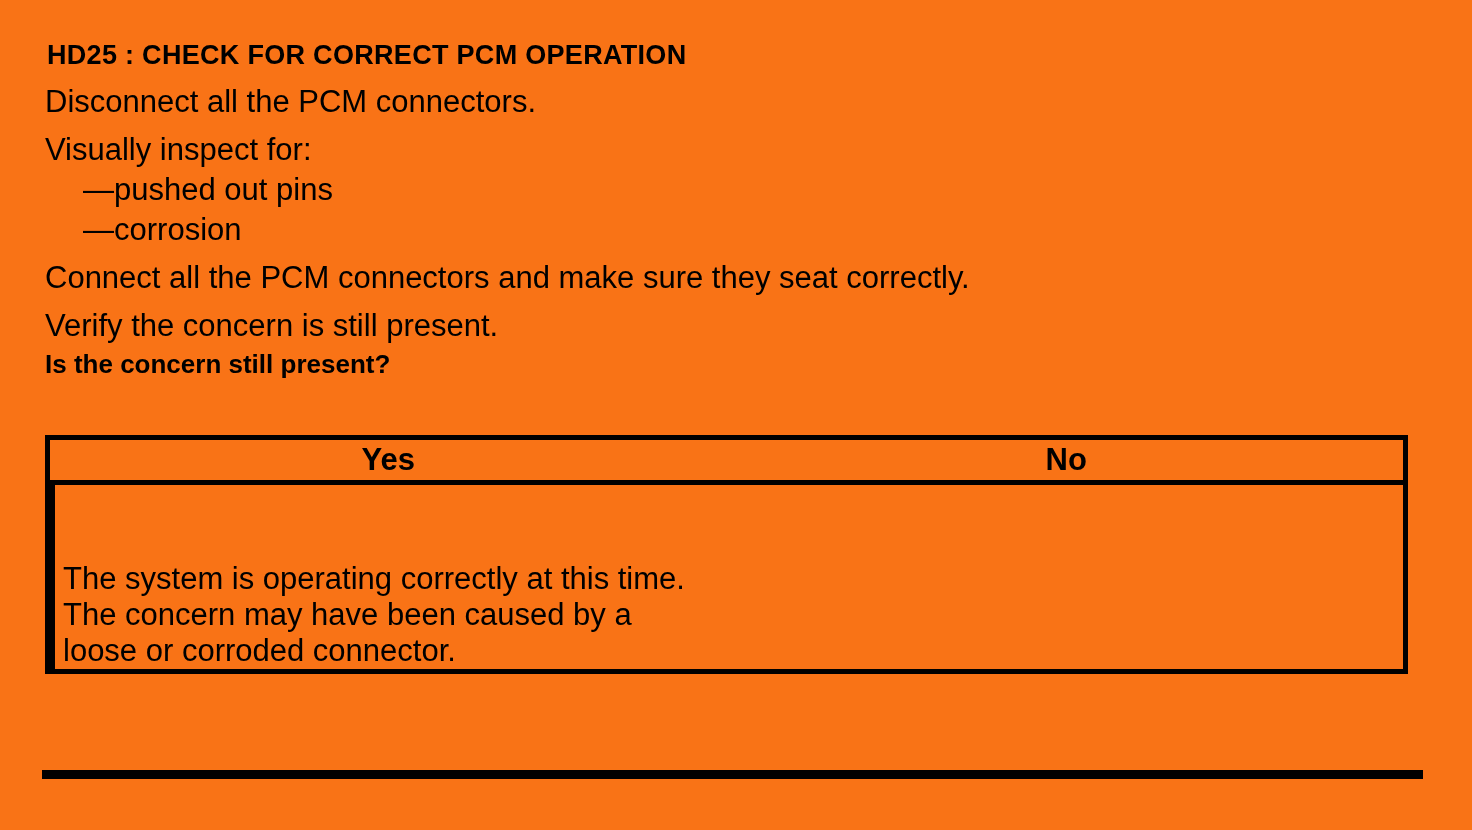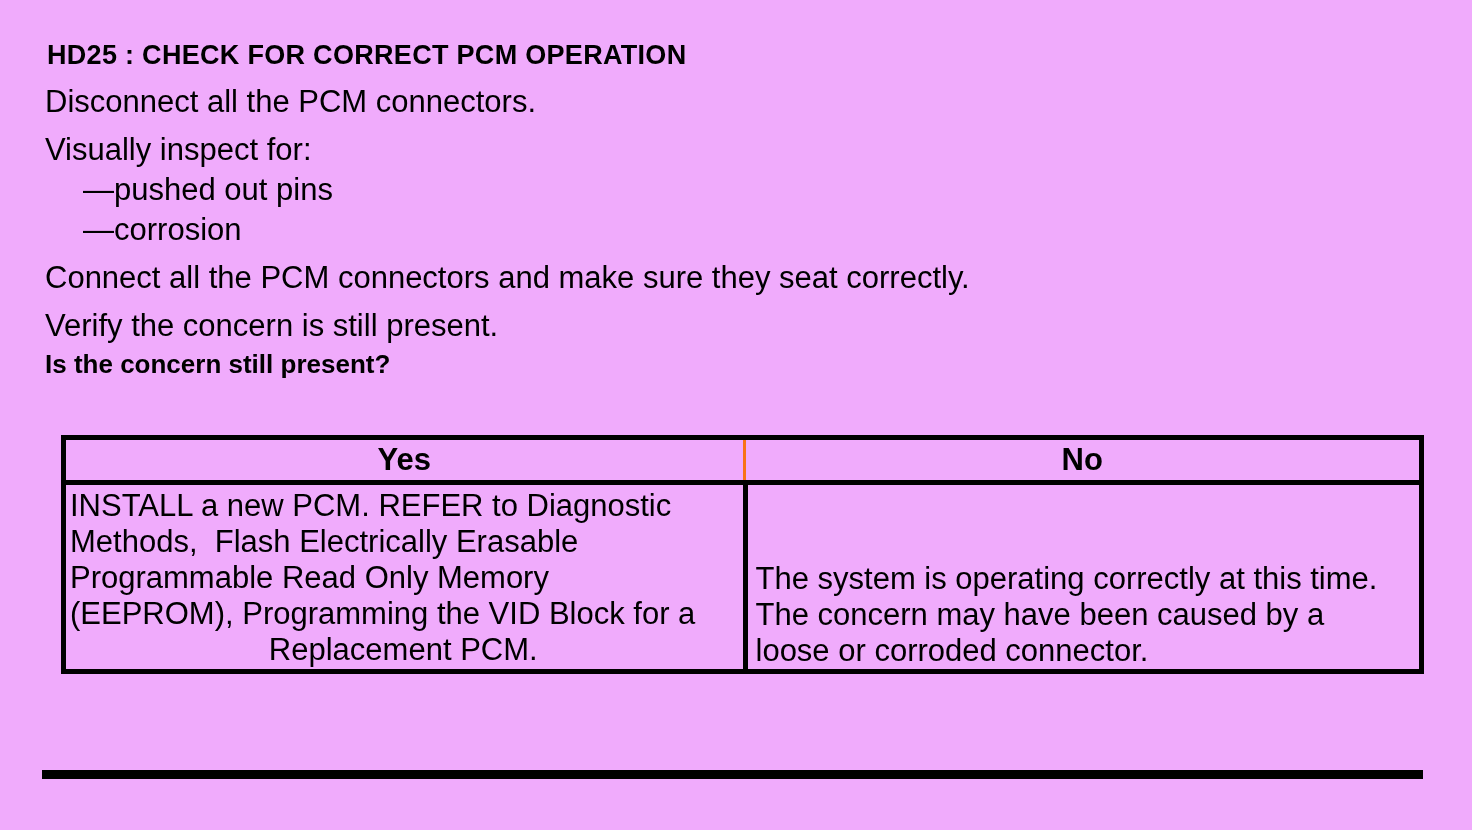--- a/index.html
+++ b/index.html
@@ -6,21 +6,21 @@
     margin: 0;
     padding: 0;
     background: #ffffff;
     font-family: "Liberation Sans", sans-serif;
     color: #000000;
   }
   .page {
     position: relative;
     width: 1472px;
     height: 830px;
-    background: #f0abfc;
+    background: #f97316;
     overflow: hidden;
   }
   .content {
     padding: 38px 0 0 45px;
   }
   .title {
     font-size: 27px;
     font-weight: bold;
     line-height: 34px;
     margin: 0 0 11px 2px;
@@ -45,21 +45,20 @@
   .question {
     font-size: 26px;
     font-weight: bold;
     line-height: 38px;
     margin: 0 0 0 0;
   }
   .results-table {
     width: 1353px;
     border: 5px solid #000000;
     margin-top: 52px;
-    margin-left: 16px;
   }
   .t-head {
     display: grid;
     grid-template-columns: 1fr 1fr;
     border-bottom: 5px solid #000000;
   }
   .t-head .hcell {
     text-align: center;
     font-weight: bold;
     font-size: 31px;
@@ -124,27 +123,20 @@
     <p class="step">Verify the concern is still present.</p>
 
     <p class="question">Is the concern still present?</p>
 
     <div class="results-table">
       <div class="t-head">
         <div class="hcell">Yes</div>
         <div class="hcell right">No</div>
       </div>
       <div class="t-body">
-        <div class="cell-yes">
-          <div class="tline">INSTALL a new PCM. REFER to Diagnostic</div>
-          <div class="tline">Methods,  Flash Electrically Erasable</div>
-          <div class="tline">Programmable Read Only Memory</div>
-          <div class="tline">(EEPROM), Programming the VID Block for a</div>
-          <div class="tline center">Replacement PCM.</div>
-        </div>
         <div class="cell-no">
           <div class="tline">The system is operating correctly at this time.</div>
           <div class="tline">The concern may have been caused by a</div>
           <div class="tline">loose or corroded connector.</div>
         </div>
       </div>
     </div>
 
   </div>
 

